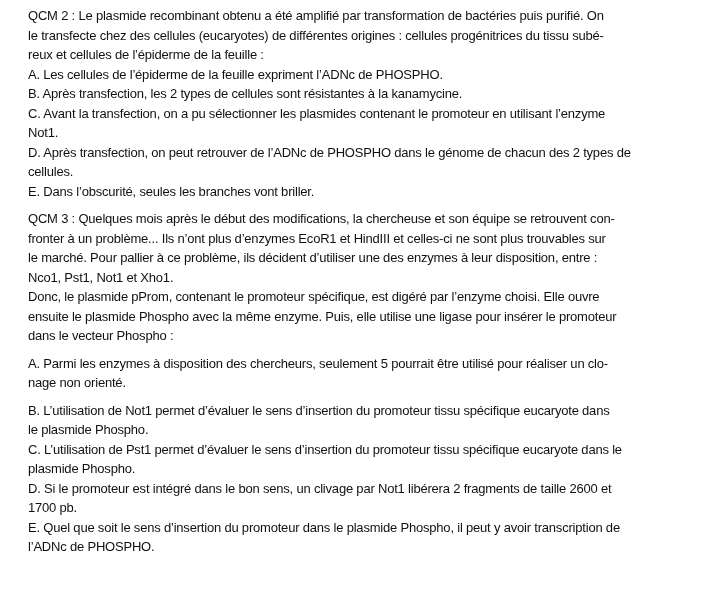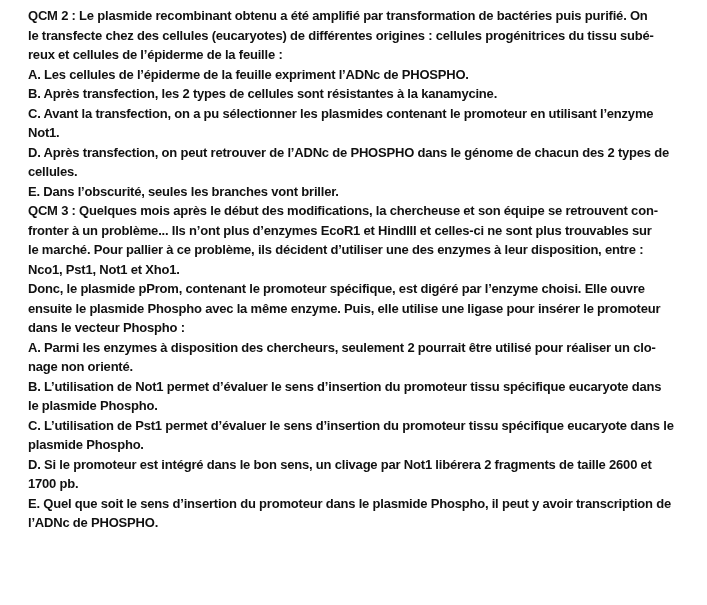--- a/index.html
+++ b/index.html
@@ -20,27 +20,26 @@
     padding: 6px 14px 0 28px;
     background: #ffffff;
     color: #111111;
   }
   .block {
     white-space: pre-line;
     font-size: 13px;
     line-height: 19.5px;
     letter-spacing: -0.2px;
     margin: 0;
-    font-weight: bold;
   }
   .block.bold {
-    font-weight: bold;
+    font-weight: normal;
   }
   .gap-before {
-    margin-top: 0;
+    margin-top: 8px;
   }
 </style>
 </head>
 <body>
 
 <div class="page">
   <div class="block bold">QCM 2 : Le plasmide recombinant obtenu a été amplifié par transformation de bactéries puis purifié. On
 le transfecte chez des cellules (eucaryotes) de différentes origines : cellules progénitrices du tissu subé-
 reux et cellules de l’épiderme de la feuille :</div>
 
@@ -53,21 +52,21 @@
 E. Dans l’obscurité, seules les branches vont briller.</div>
 
   <div class="block bold gap-before">QCM 3 : Quelques mois après le début des modifications, la chercheuse et son équipe se retrouvent con-
 fronter à un problème... Ils n’ont plus d’enzymes EcoR1 et HindIII et celles-ci ne sont plus trouvables sur
 le marché. Pour pallier à ce problème, ils décident d’utiliser une des enzymes à leur disposition, entre :
 Nco1, Pst1, Not1 et Xho1.
 Donc, le plasmide pProm, contenant le promoteur spécifique, est digéré par l’enzyme choisi. Elle ouvre
 ensuite le plasmide Phospho avec la même enzyme. Puis, elle utilise une ligase pour insérer le promoteur
 dans le vecteur Phospho :</div>
 
-  <div class="block gap-before">A. Parmi les enzymes à disposition des chercheurs, seulement 2 pourrait être utilisé pour réaliser un clo-
+  <div class="block gap-before">A. Parmi les enzymes à disposition des chercheurs, seulement 5 pourrait être utilisé pour réaliser un clo-
 nage non orienté.</div>
 
 
   <div class="block gap-before">B. L’utilisation de Not1 permet d’évaluer le sens d’insertion du promoteur tissu spécifique eucaryote dans
 le plasmide Phospho.
 C. L’utilisation de Pst1 permet d’évaluer le sens d’insertion du promoteur tissu spécifique eucaryote dans le
 plasmide Phospho.
 D. Si le promoteur est intégré dans le bon sens, un clivage par Not1 libérera 2 fragments de taille 2600 et
 1700 pb.
 E. Quel que soit le sens d’insertion du promoteur dans le plasmide Phospho, il peut y avoir transcription de

